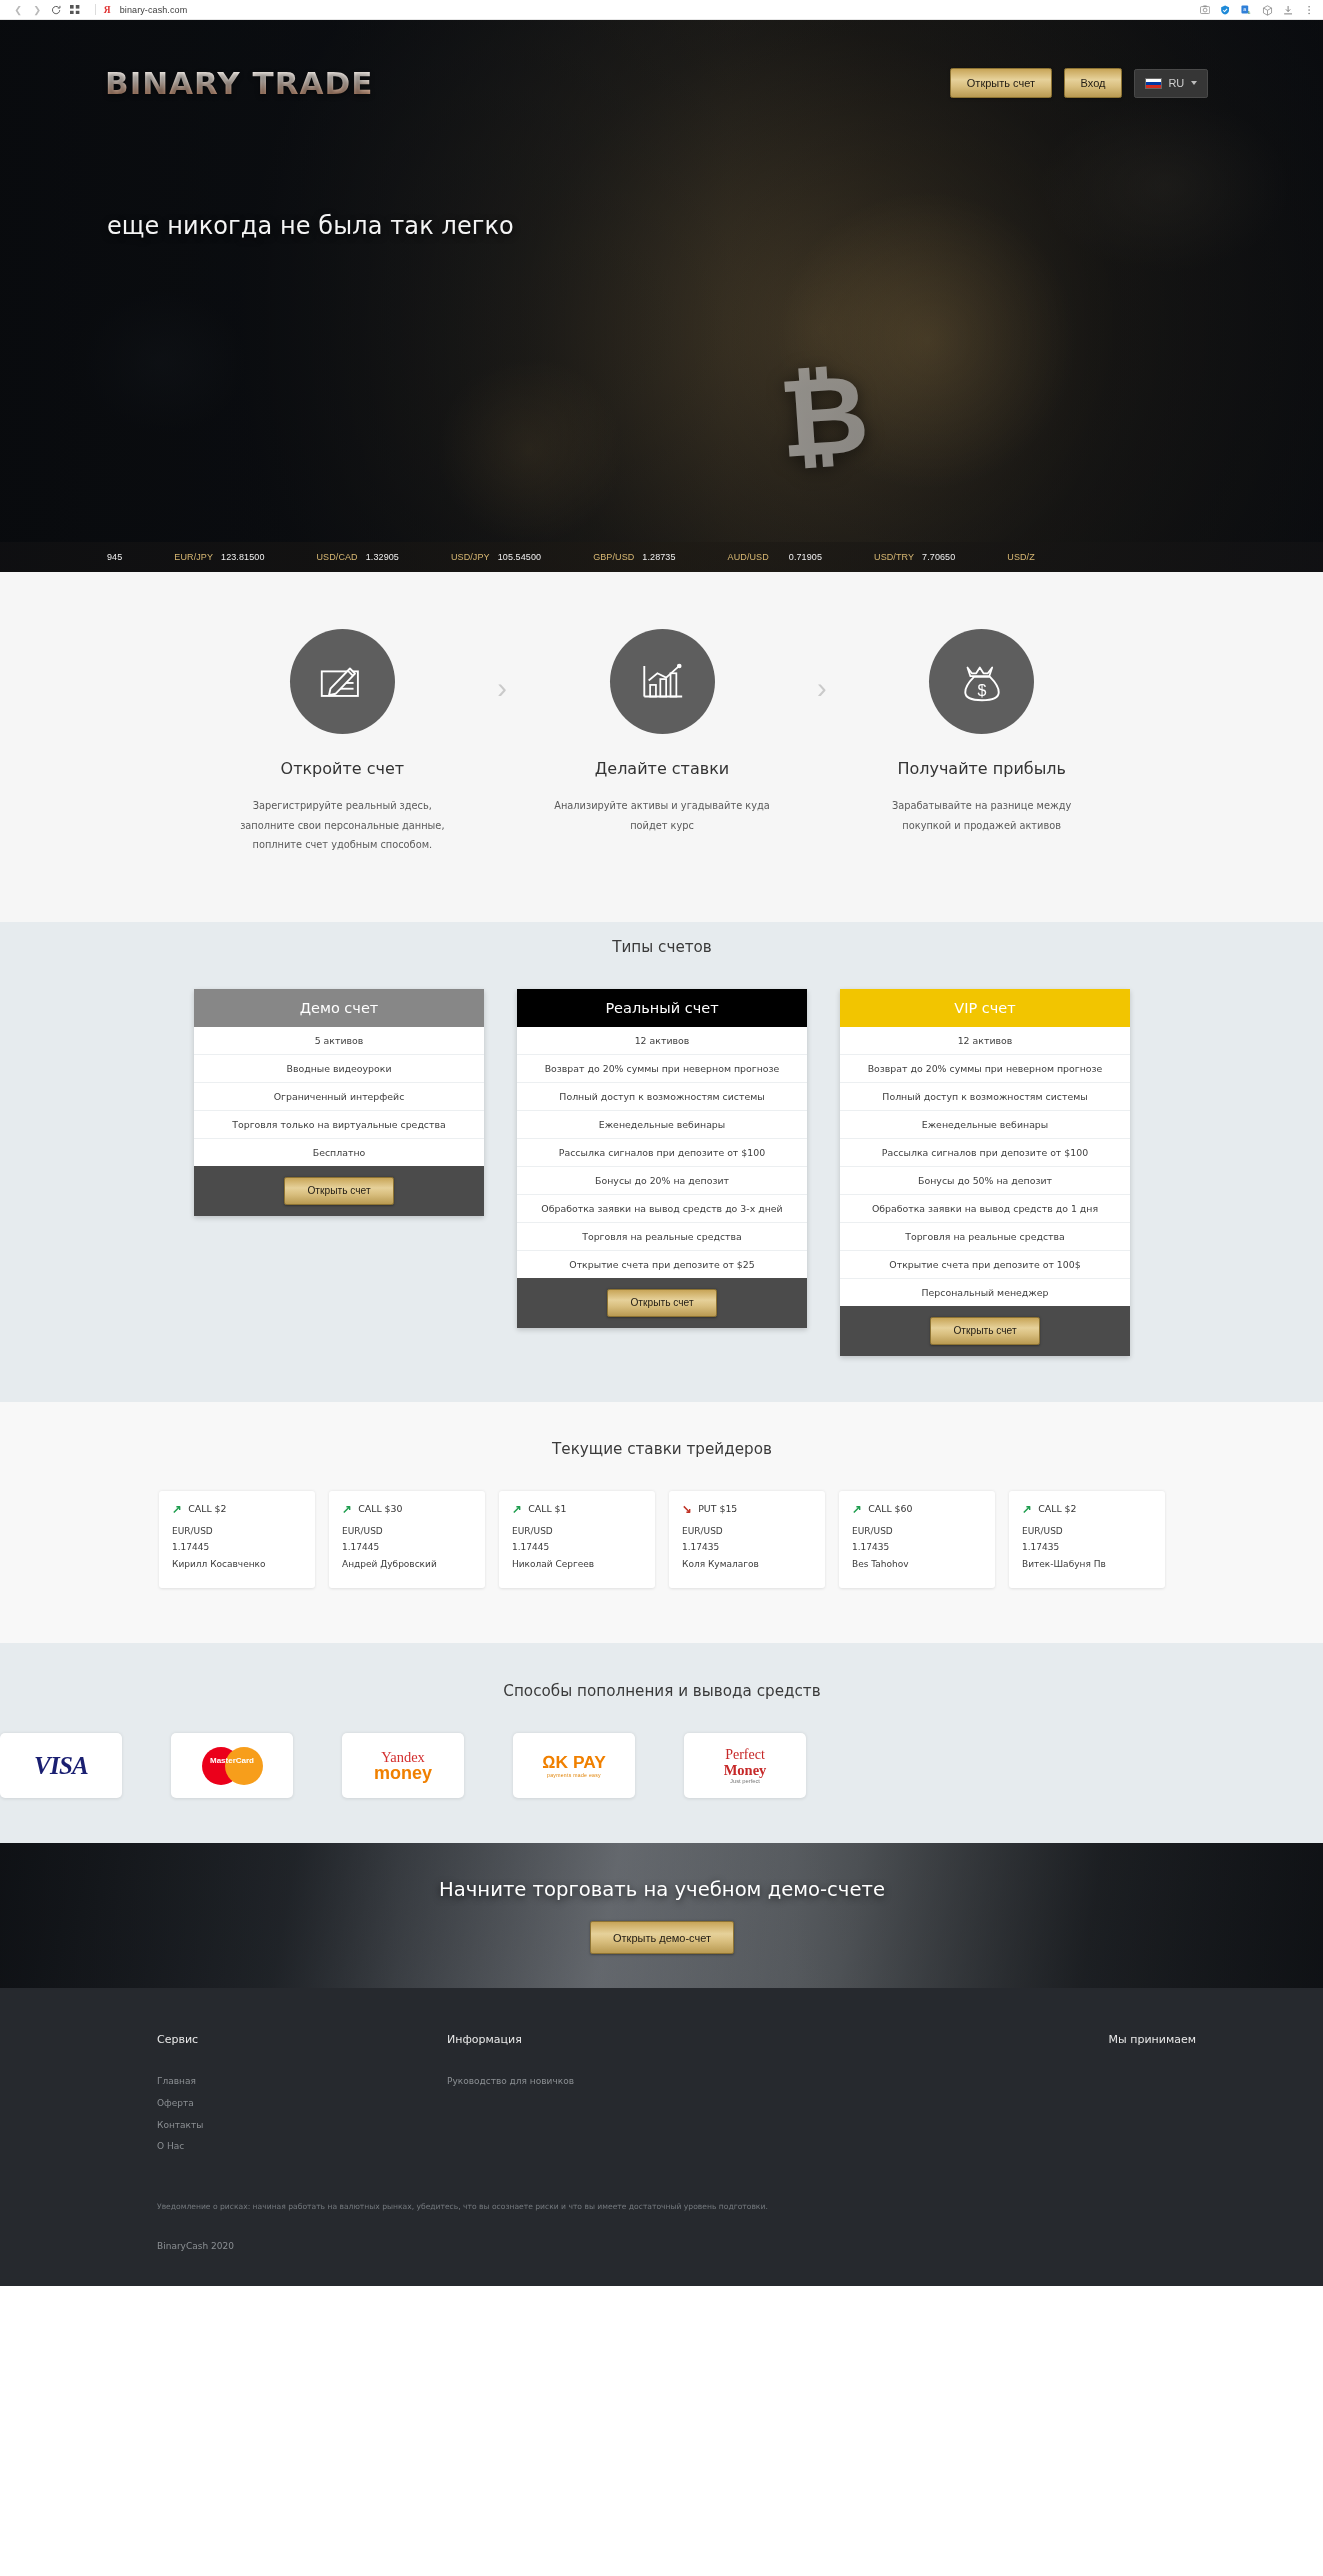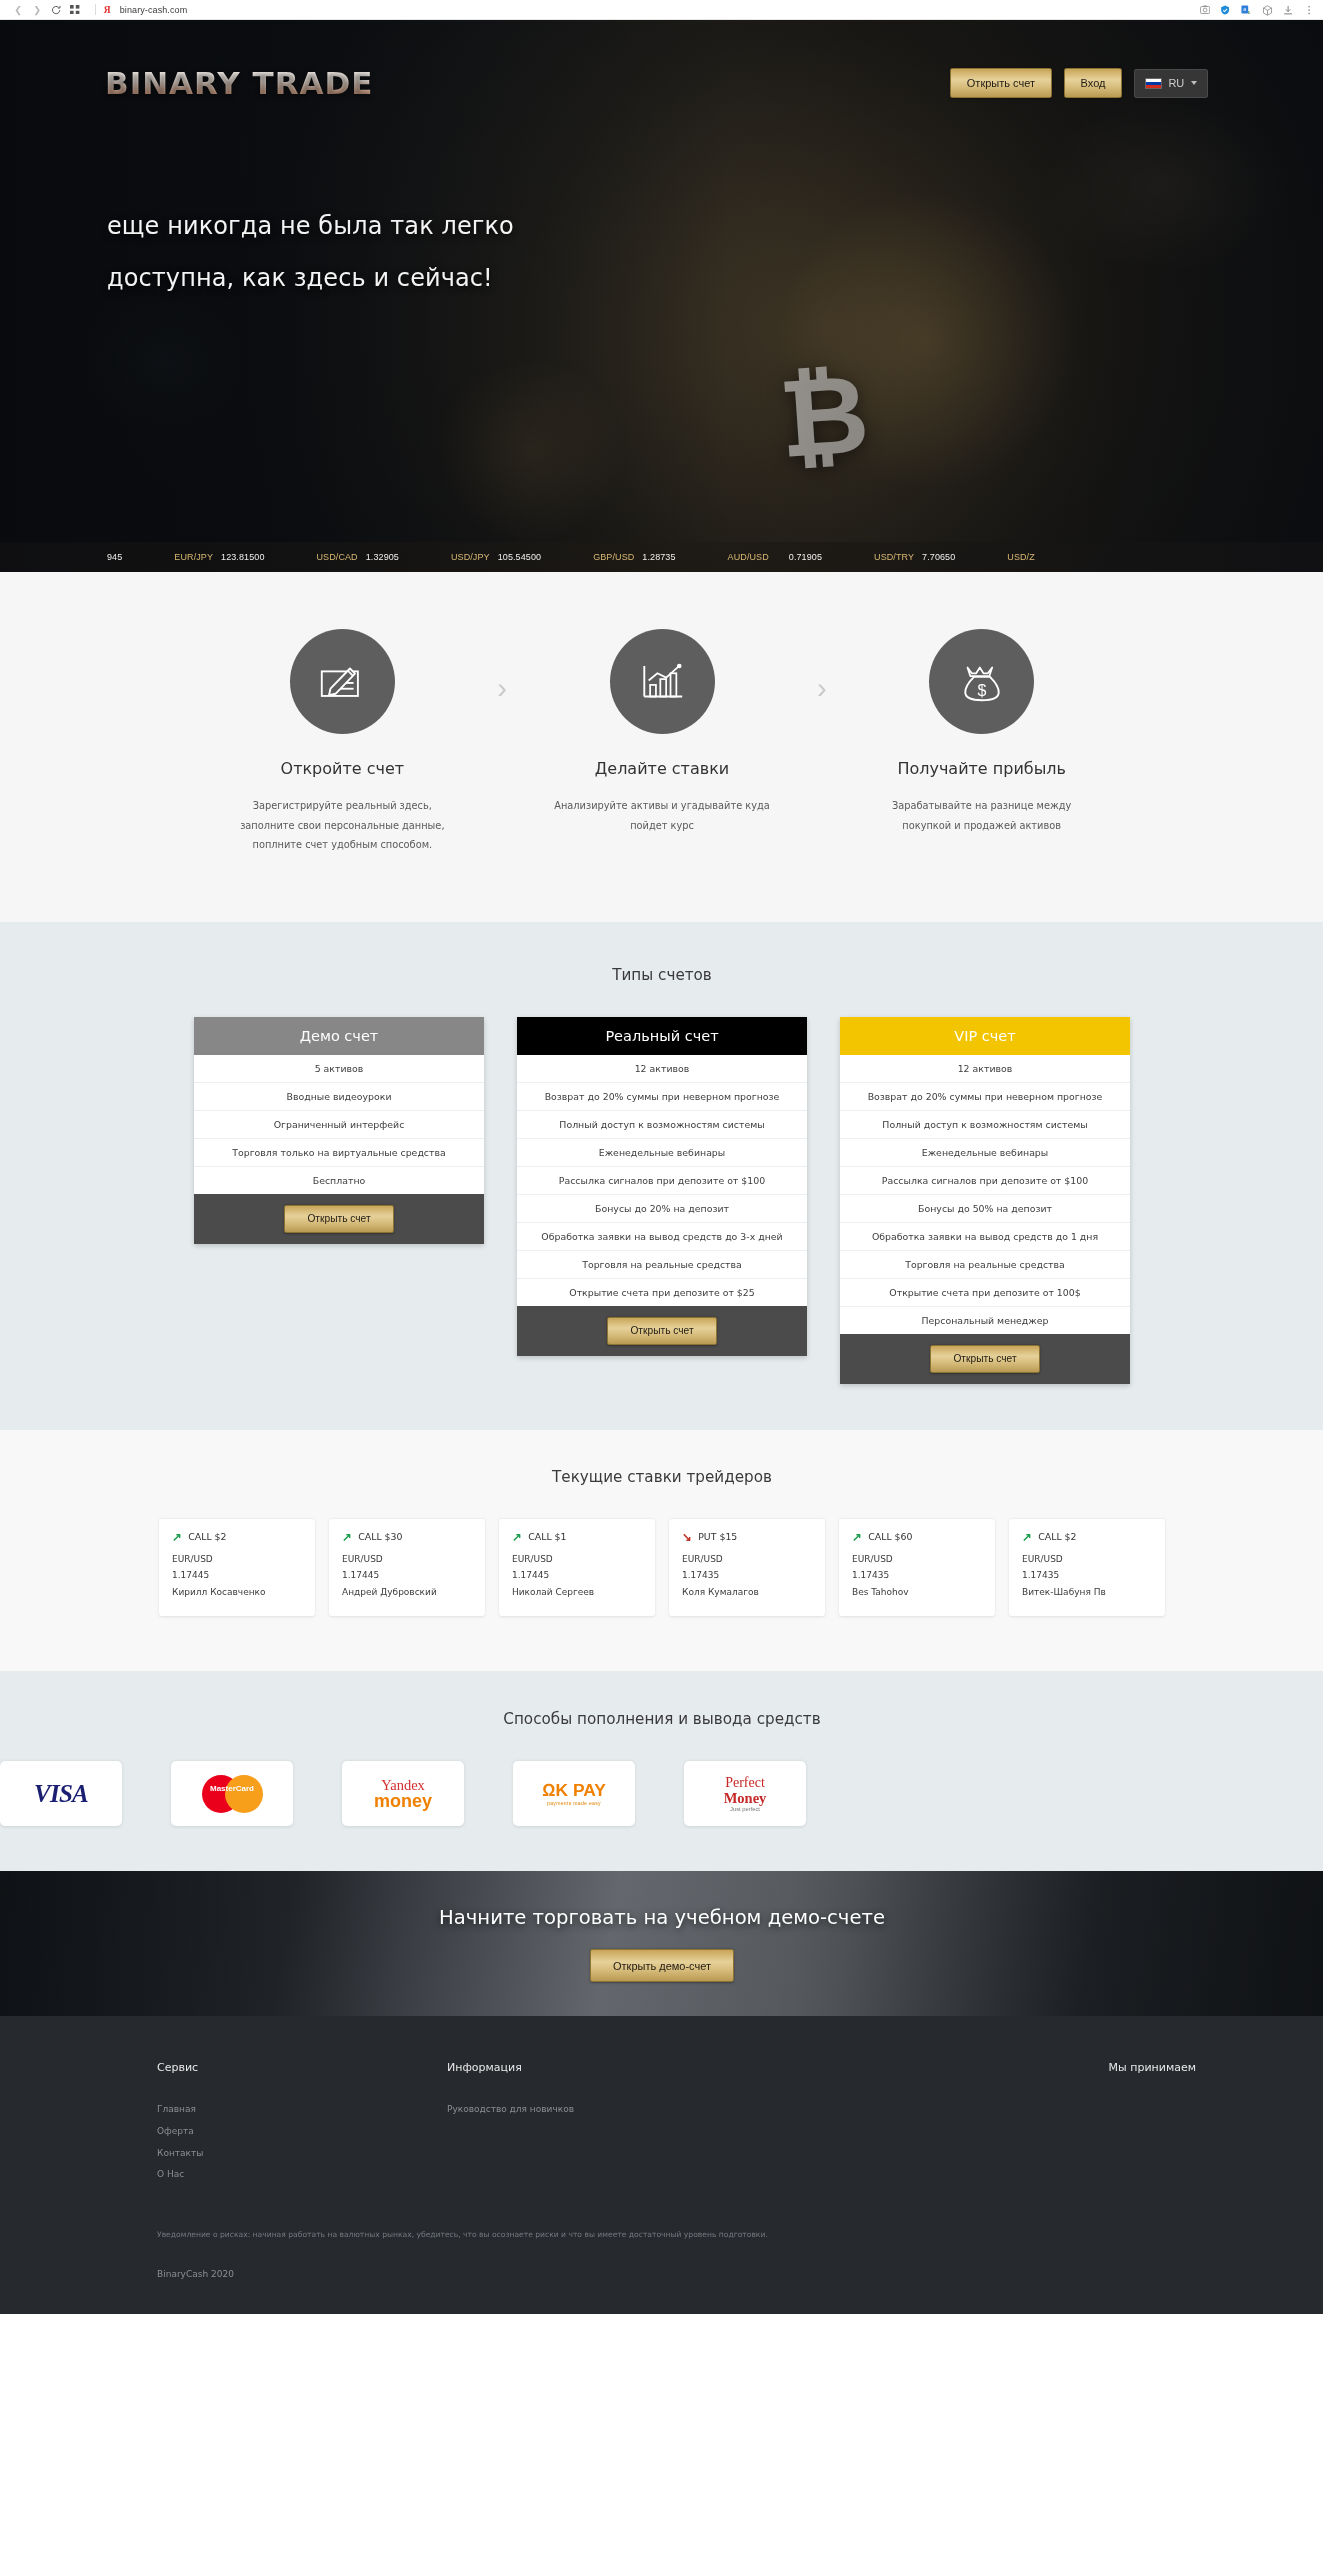--- a/index.html
+++ b/index.html
@@ -140,21 +140,21 @@
   .step p {
     font-size: 9.8px; color: #5a5a5a; line-height: 2.0;
     font-family: "DejaVu Sans", sans-serif;
   }
   .step-arrow {
     margin: 45px 35px 0; color: #cacaca; font-size: 29px; font-weight: 200;
     line-height: 1; font-family: "Liberation Sans", sans-serif;
   }
 
   
-  .accounts { background: #e6ebee; padding: 44px 0 46px; }
+  .accounts { background: #e6ebee; padding: 16px 0 46px; }
   .sec-title {
     text-align: center; font-size: 15.2px; color: #3a3a3a; font-weight: 400;
     margin-bottom: 33px; font-family: "DejaVu Sans", sans-serif;
   }
   .acc-row { display: flex; justify-content: center; align-items: flex-start; gap: 33px; }
   .acc-card { width: 290px; box-shadow: 0 1.5px 5.1px rgba(0,0,0,0.18); }
   .acc-head {
     text-align: center; color: #fff; font-size: 14.5px; padding: 11px 0;
     font-family: "DejaVu Sans", sans-serif; font-weight: 400;
   }
@@ -331,21 +331,20 @@
                 <i class="r"></i>
               </span>
             <span>RU</span>
             <span class="caret"></span>
           </div>
         </div>
       </div>
 
       <div class="hero-copy">
         <div class="line">еще никогда не была так легко</div>
-        <div class="line">доступна, как здесь и сейчас!</div>
       </div>
     </div>
 
     <div class="ticker" id="ticker">
         <div class="cell" style="margin-left: 107px;">
           <span class="lead">945</span>
         </div>
         <div class="cell" style="margin-left: 52px;">
           <span class="pair">EUR/JPY</span>
           <span class="val">123.81500</span>

